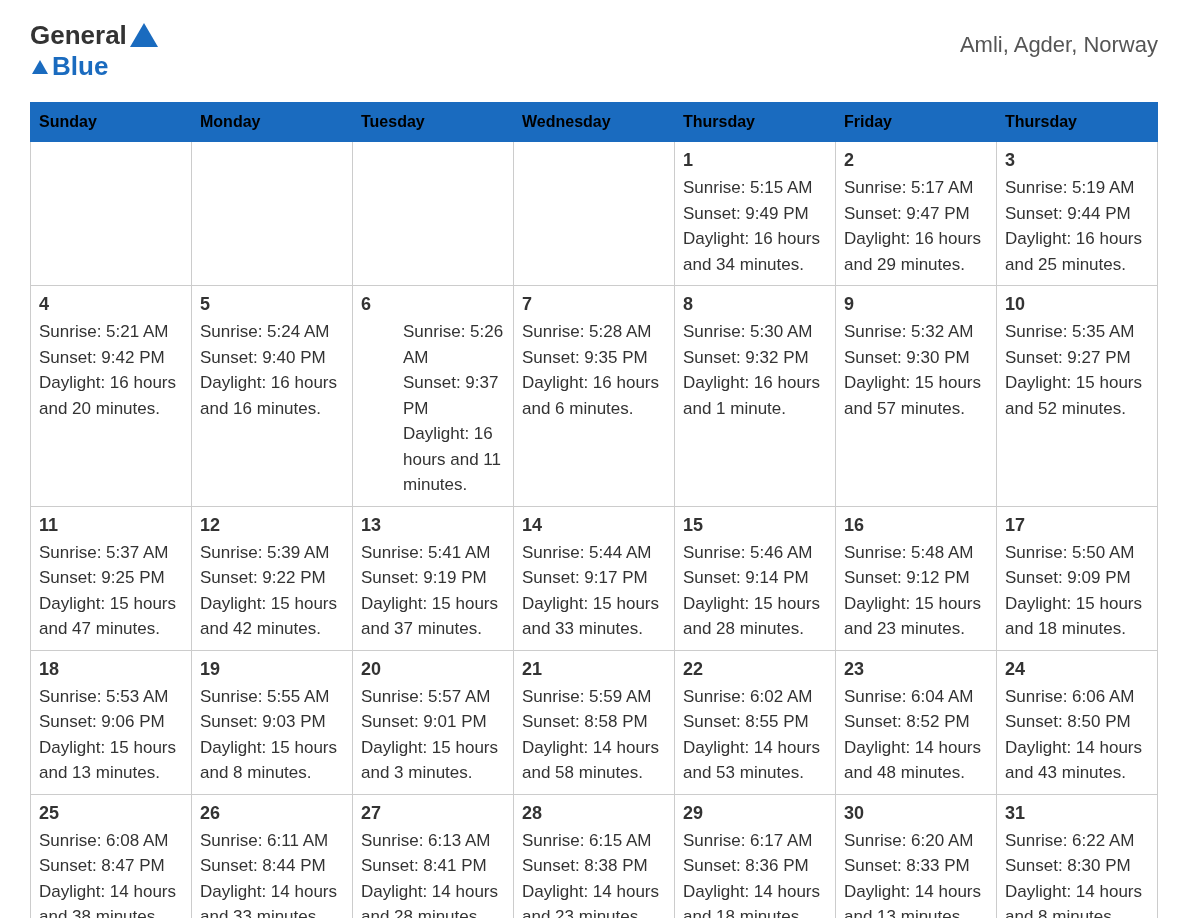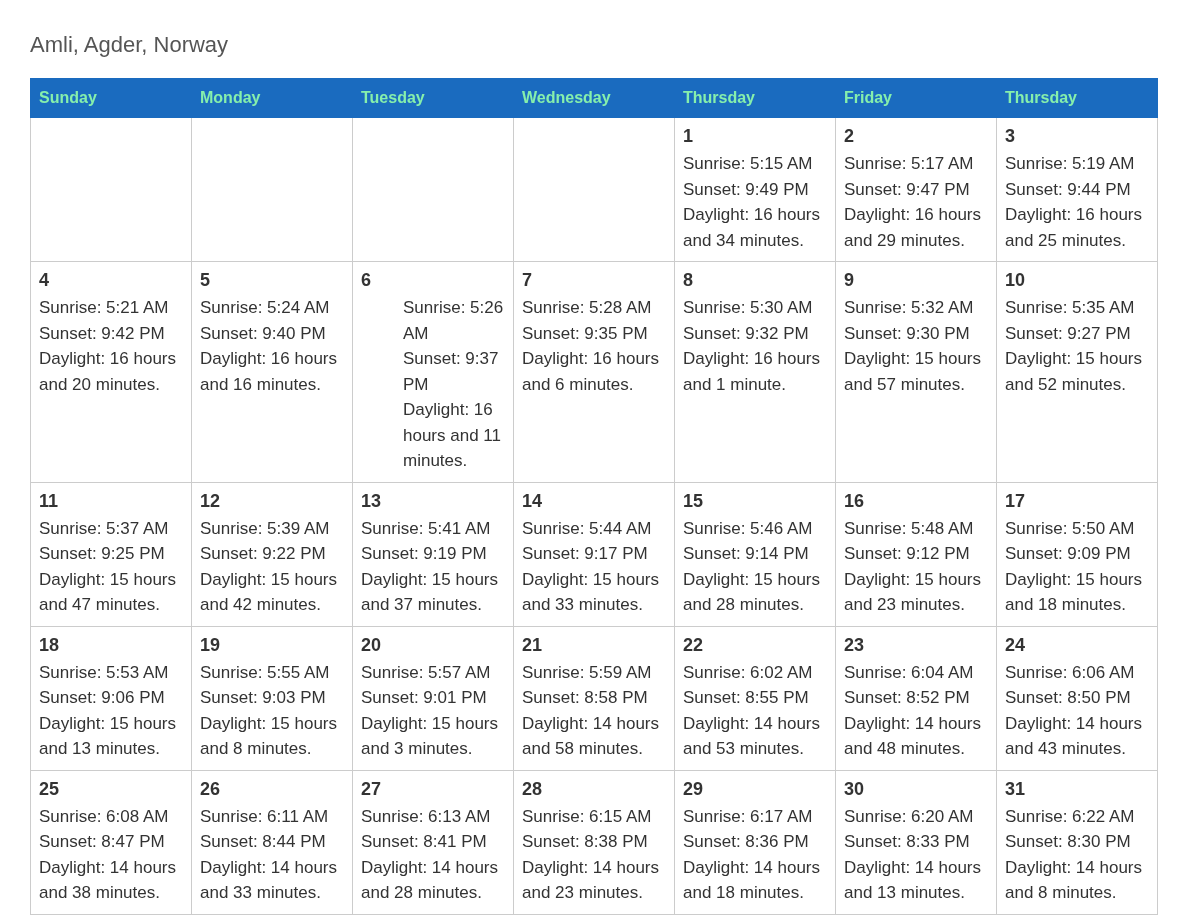--- a/index.html
+++ b/index.html
@@ -39,21 +39,21 @@
       font-size: 22px;
       color: #555;
       margin-top: 12px;
     }
     .calendar {
       width: 100%;
       border-collapse: collapse;
     }
     .calendar thead th {
       background-color: #1a6bbf;
-      color: #86efac;
+      color: #000000;
       font-size: 16px;
       font-weight: bold;
       padding: 10px 8px;
       text-align: left;
       border: 1px solid #1a6bbf;
     }
     .calendar tbody td {
       border: 1px solid #ccc;
       vertical-align: top;
       padding: 8px;
@@ -81,20 +81,34 @@
     }
     .logo-row1 {
       display: flex;
       align-items: center;
     }
   </style>
 </head>
 <body>
 
 <div class="header">
+  <div class="logo-wrapper">
+    <div class="logo-row1">
+      <span class="logo-text-general">General</span>
+      <svg width="28" height="24" viewBox="0 0 28 24" style="margin-left:3px;margin-top:-2px;">
+        <polygon points="0,24 14,0 28,24" fill="#1a6bbf"></polygon>
+      </svg>
+    </div>
+    <div style="display:flex; align-items:center; margin-left: 2px;">
+      <svg width="16" height="14" viewBox="0 0 16 14" style="margin-right:4px;">
+        <polygon points="0,14 8,0 16,14" fill="#1a6bbf"></polygon>
+      </svg>
+      <span class="logo-blue">Blue</span>
+    </div>
+  </div>
   <div class="title-block">
     <div class="location">Amli, Agder, Norway</div>
   </div>
 </div>
 
 <table class="calendar">
   <thead>
     <tr>
     <th>Sunday</th>
         <th>Monday</th>

